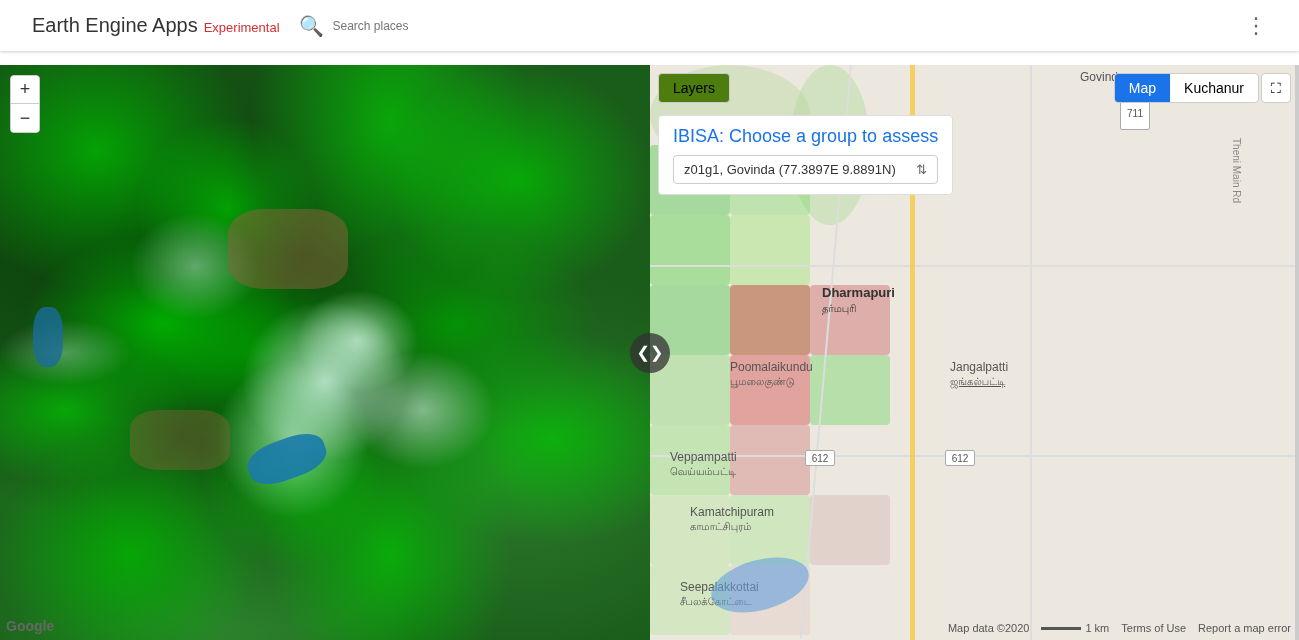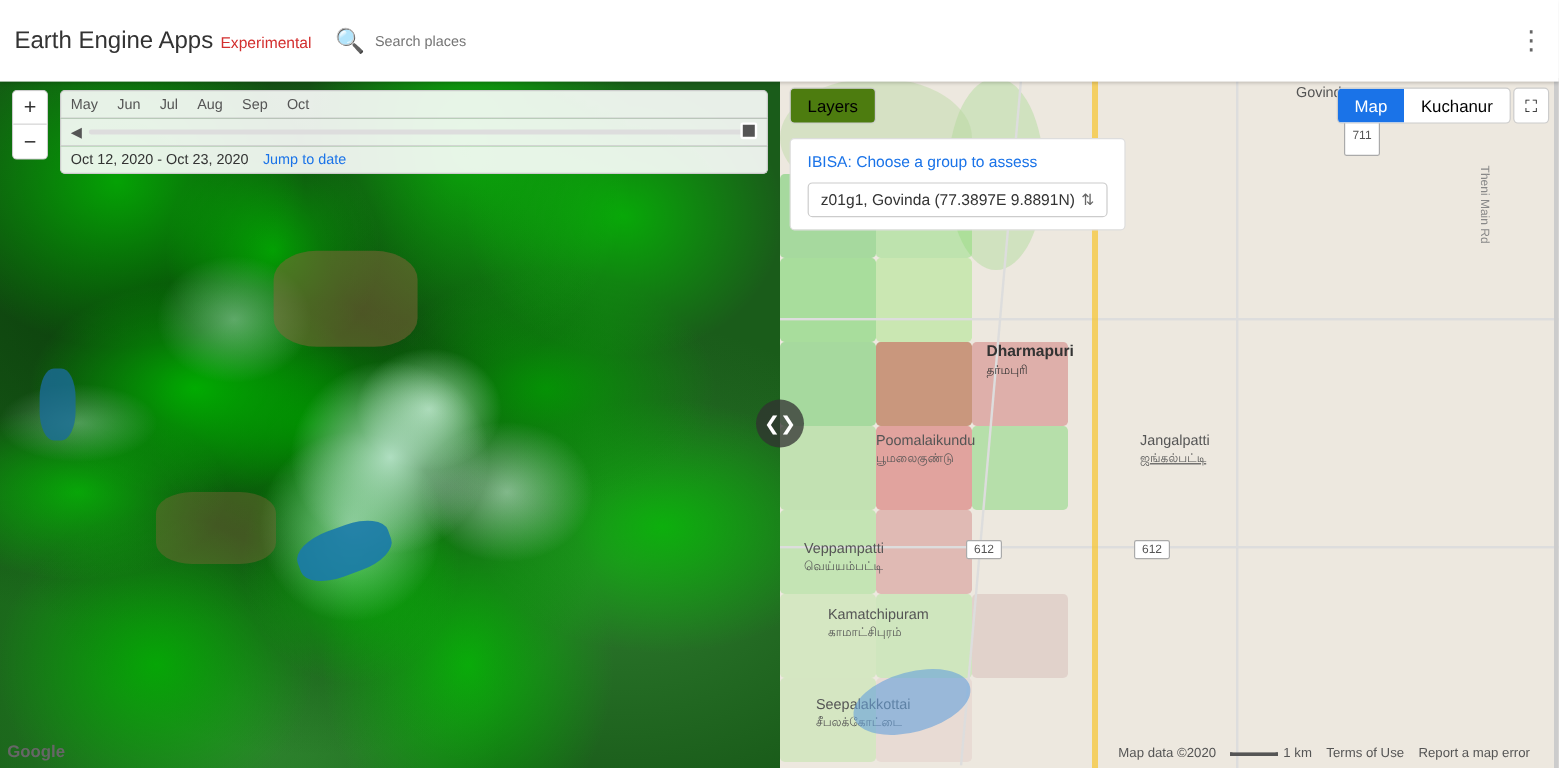--- a/index.html
+++ b/index.html
@@ -2,25 +2,25 @@
 <html><head>
   <meta charset="utf-8">
   <style>
     * { margin: 0; padding: 0; box-sizing: border-box; }
     body { width: 1299px; height: 640px; overflow: hidden; font-family: Arial, sans-serif; }
 
     
     #header {
       position: absolute;
       top: 0; left: 0; right: 0;
-      height: 68px;
-      background: #fff;
-      display: flex;
-      align-items: center;
-      padding: 0 12px;
+      height: 51px;
+      background: #fff;
+      display: flex;
+      align-items: center;
+      padding: 0 32px;
       z-index: 100;
       box-shadow: 0 1px 3px rgba(0,0,0,0.2);
     }
     #header .logo-area {
       display: flex;
       align-items: baseline;
       gap: 6px;
       flex: 0 0 auto;
     }
     #header .logo-title {
@@ -222,21 +222,21 @@
       top: 50px; left: 8px;
       background: #fff;
       border: 1px solid #ddd;
       border-radius: 4px;
       padding: 10px 14px;
       z-index: 10;
       min-width: 280px;
     }
     .ibisa-link {
       color: #1a73e8;
-      font-size: 13px;
+      font-size: 18px;
       text-decoration: none;
     }
     .ibisa-select {
       display: flex;
       align-items: center;
       margin-top: 8px;
       border: 1px solid #ccc;
       border-radius: 4px;
       padding: 6px 10px;
       font-size: 13px;
@@ -390,21 +390,21 @@
     .map-footer {
       position: absolute;
       bottom: 6px;
       left: 0; right: 0;
       display: flex;
       justify-content: flex-end;
       align-items: center;
       gap: 12px;
       font-size: 11px;
       color: #555;
-      padding-right: 24px;
+      padding-right: 8px;
     }
     .map-scale {
       display: flex;
       align-items: center;
       gap: 4px;
     }
     .scale-bar {
       width: 40px;
       height: 3px;
       background: #555;
@@ -452,40 +452,20 @@
     <div class="sat-water"></div>
     <div class="sat-water2"></div>
     <div class="sat-brown"></div>
     <div class="sat-brown2"></div>
 
     <div class="zoom-controls">
       <button class="zoom-btn">+</button>
       <button class="zoom-btn">−</button>
     </div>
 
-    <div class="timeline-panel">
-      <div class="timeline-months">
-        <span>May</span>
-        <span>Jun</span>
-        <span>Jul</span>
-        <span>Aug</span>
-        <span>Sep</span>
-        <span>Oct</span>
-      </div>
-      <div class="timeline-slider-wrap">
-        <span class="timeline-arrow">◀</span>
-        <div class="timeline-track">
-          <div class="timeline-thumb"></div>
-        </div>
-      </div>
-      <div class="date-range-bar">
-        <span>Oct 12, 2020 - Oct 23, 2020</span>
-        <span class="jump-to-date">Jump to date</span>
-      </div>
-    </div>
 
     <div class="google-logo">Google</div>
   </div>
 
   <div class="divider-handle">
     <span>❮❯</span>
   </div>
 
   <div id="right-panel">
     <div class="map-bg"></div>

